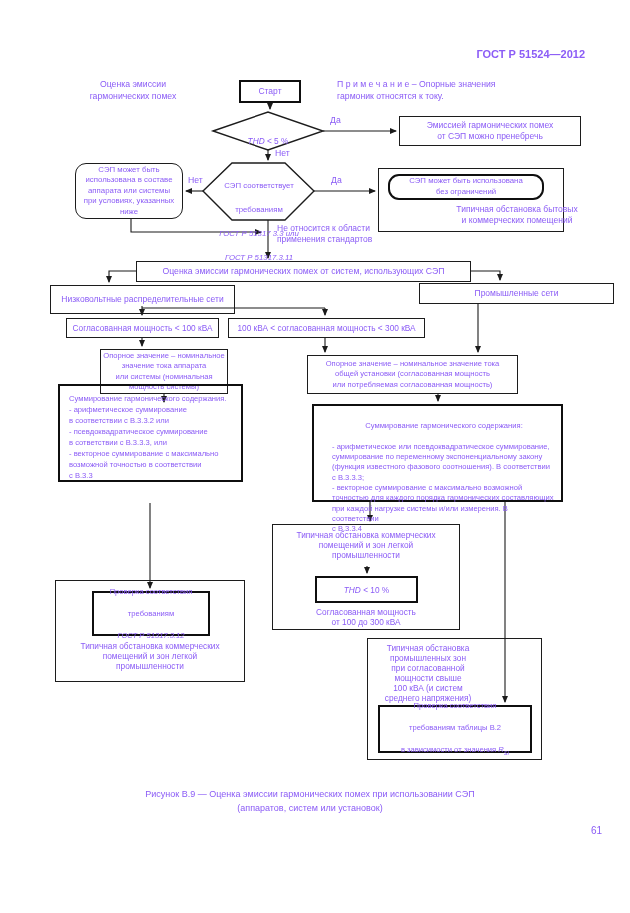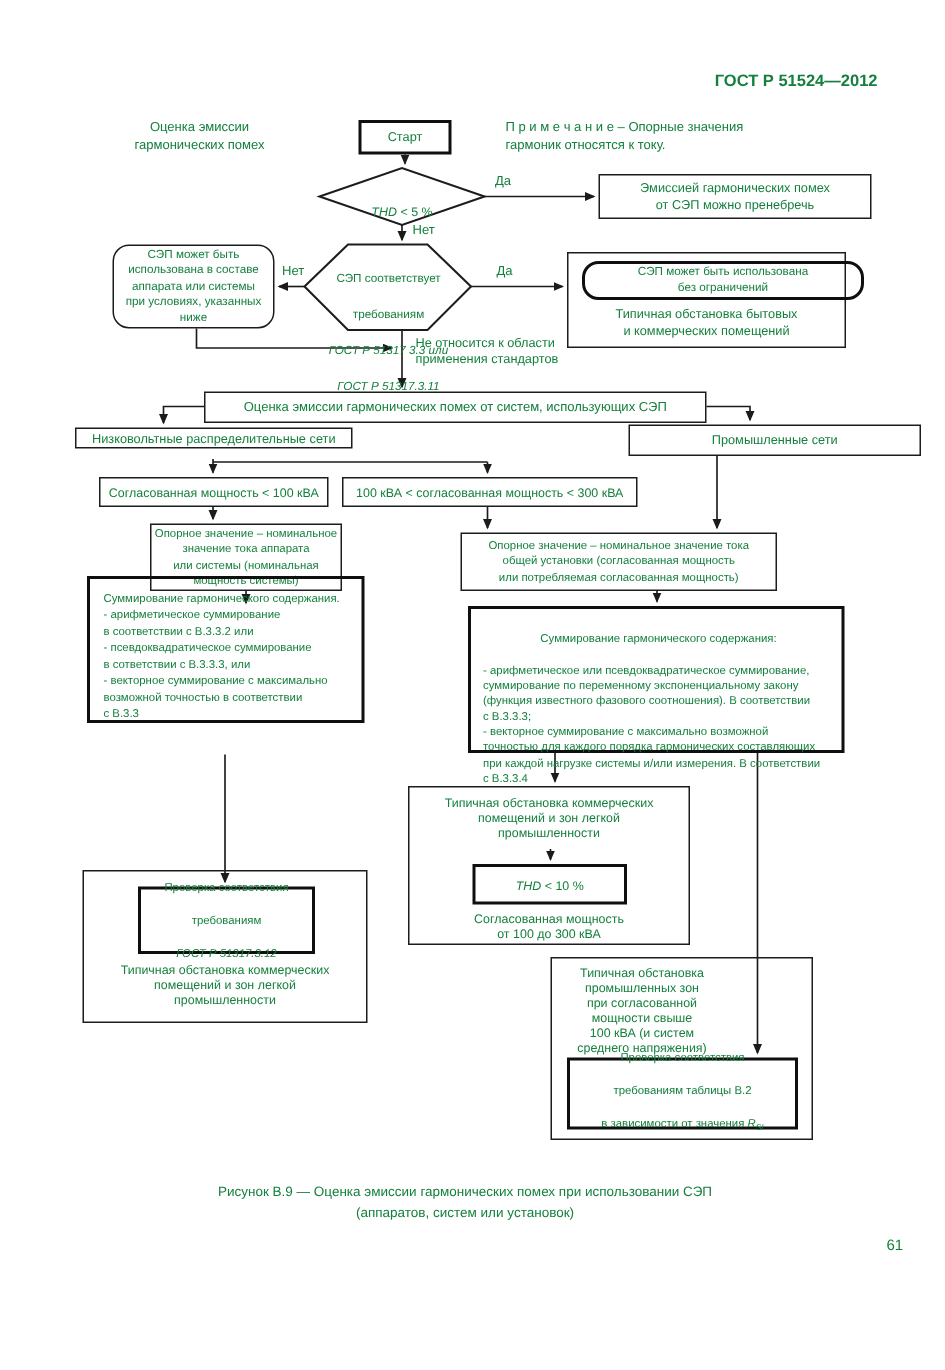--- a/index.html
+++ b/index.html
@@ -1,17 +1,17 @@
 <!DOCTYPE html>
 <html><head>
 <meta charset="utf-8">
 <style>
   html,body{margin:0;padding:0;background:#ffffff;}
   #page{position:relative;width:630px;height:913px;background:#fff;
-        font-family:"Liberation Sans", sans-serif;color:#15803d;overflow:hidden;}
+        font-family:"Liberation Sans", sans-serif;color:#8b5cf6;overflow:hidden;}
   svg#wires{position:absolute;left:0;top:0;}
   .bx{position:absolute;border:1.4px solid #1c1c1c;background:transparent;
       display:flex;align-items:center;justify-content:center;text-align:center;
       white-space:pre-line;box-sizing:border-box;}
   .thick{border-width:2.2px;border-color:#0f0f0f;}
   .t{position:absolute;white-space:pre-line;}
   .ctr{text-align:center;}
   .it{font-style:italic;}
   .blk{display:block;}
   .sub{font-size:5.6px;vertical-align:sub;font-style:italic;}
@@ -87,31 +87,31 @@
   <div class="t f87" style="left:331px;top:175px;">Да</div>
 
   <div class="t f78 ctr" style="left:204px;top:168px;width:110px;line-height:12px;">
     <span class="blk">СЭП соответствует</span>
     <span class="blk">требованиям</span>
     <span class="blk it">ГОСТ Р 51317 3.3 или</span>
     <span class="blk it">ГОСТ Р 51317.3.11</span>
   </div>
 
   <div class="bx" style="left:378px;top:168px;width:186px;height:64px;"></div>
-  <div class="bx thick f78" style="left:388px;top:174px;width:188px;height:26px;">СЭП может быть использована
+  <div class="bx thick f78" style="left:388px;top:174px;width:156px;height:26px;">СЭП может быть использована
 без ограничений</div>
-  <div class="t f85 ctr" style="left:380px;top:204px;width:182px;">Типичная обстановка бытовых
+  <div class="t f85 ctr" style="left:380px;top:204px;width:182px;padding-left:46px;">Типичная обстановка бытовых
 и коммерческих помещений</div>
 
   <div class="t f85" style="left:277px;top:223px;">Не относится к области
 применения стандартов</div>
 
   <div class="bx f87" style="left:136px;top:261px;width:335px;height:21px;">Оценка эмиссии гармонических помех от систем, использующих СЭП</div>
 
-  <div class="bx f85" style="left:50px;top:285px;width:185px;height:14px;">Низковольтные распределительные сети</div>
+  <div class="bx f85" style="left:50px;top:285px;width:185px;height:29px;">Низковольтные распределительные сети</div>
   <div class="bx f85" style="left:383px;top:283px;width:195px;height:21px;margin-left:36px;">Промышленные сети</div>
 
   <div class="bx f83" style="left:66px;top:318px;width:153px;height:20px;">Согласованная мощность &lt; 100 кВА</div>
   <div class="bx f83" style="left:228px;top:318px;width:197px;height:20px;">100 кВА &lt; согласованная мощность &lt; 300 кВА</div>
 
   <div class="bx f76" style="left:100px;top:349px;width:128px;height:45px;">Опорное значение – номинальное
 значение тока аппарата
 или системы (номинальная
 мощность системы)</div>
   <div class="bx f76" style="left:307px;top:355px;width:211px;height:39px;">Опорное значение – номинальное значение тока
@@ -119,21 +119,21 @@
 или потребляемая согласованная мощность)</div>
 
   <div class="bx thick f76 leftalign" style="left:58px;top:384px;width:185px;height:98px;padding:7px 4px 0 9px;line-height:11px;">Суммирование гармонического содержания.
 - арифметическое суммирование
 в соответствии с В.3.3.2 или
 - псевдоквадратическое суммирование
 в сответствии с В.3.3.3, или
 - векторное суммирование с максимально
 возможной точностью в соответствии
 с В.3.3</div>
-  <div class="bx thick f76 leftalign" style="left:312px;top:404px;width:251px;height:98px;padding:5px 5px 0 8px;line-height:10.3px;display:block;">
+  <div class="bx thick f76 leftalign" style="left:312px;top:404px;width:251px;height:98px;padding:5px 5px 0 18px;line-height:10.3px;display:block;">
     <span class="blk ctr">Суммирование гармонического содержания:</span>
     <span class="blk">- арифметическое или псевдоквадратическое суммирование,
 суммирование по переменному экспоненциальному закону
 (функция известного фазового соотношения). В соответствии
 с В.3.3.3;
 - векторное суммирование с максимально возможной
 точностью для каждого порядка гармонических составляющих
 при каждой нагрузке системы и/или измерения. В соответствии
 с В.3.3.4</span>
   </div>

